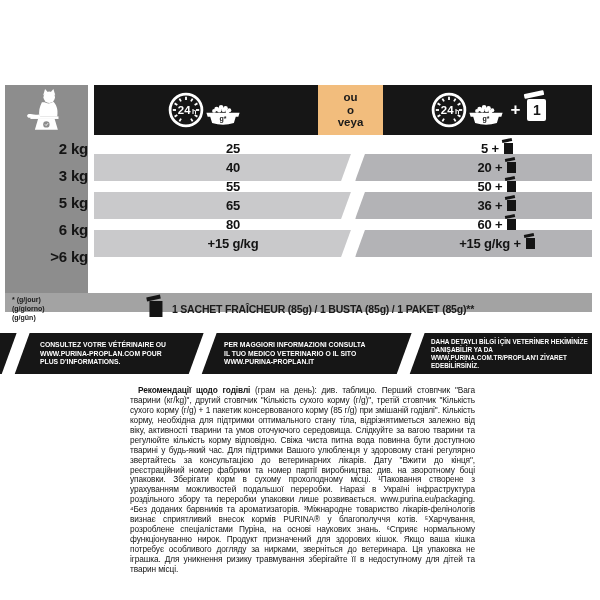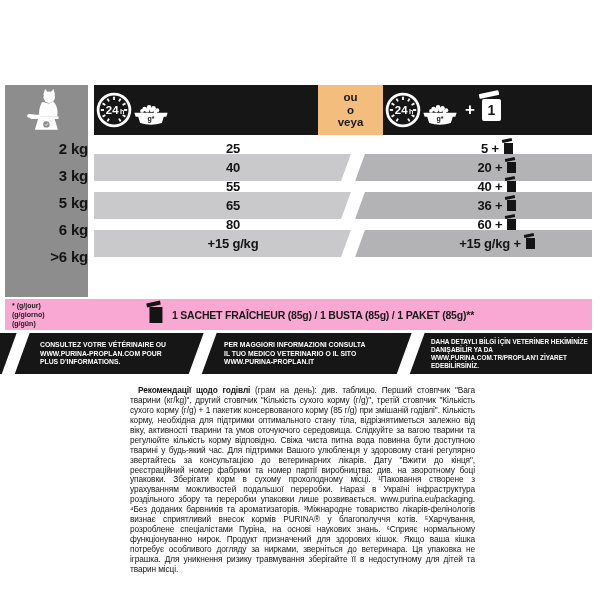--- a/index.html
+++ b/index.html
@@ -5,21 +5,21 @@
   html,body{margin:0;padding:0;}
   body{width:600px;height:600px;background:#fff;font-family:"Liberation Sans",sans-serif;}
   .sheet{position:relative;width:600px;height:600px;background:#fff;overflow:hidden;}
 
   
   .sidebar{position:absolute;left:5px;top:85px;width:83px;height:212px;background:#8d8d8d;}
   .cat-cell{height:50px;display:flex;align-items:center;justify-content:center;}
   .weight-label{height:27px;line-height:27px;text-align:right;font-weight:bold;font-size:15px;color:#141414;letter-spacing:-0.2px;}
 
   
-  .hdr{position:absolute;top:85px;height:50px;background:#161616;display:flex;align-items:center;justify-content:flex-start;}
+  .hdr{position:absolute;top:85px;height:50px;background:#161616;display:flex;align-items:center;justify-content:center;}
   .hdr-left{left:94px;width:224px;}
   .hdr-right{left:383px;width:209px;}
   .hdr-or{position:absolute;left:318px;top:85px;width:65px;height:50px;background:#f2bd7d;display:flex;flex-direction:column;align-items:center;justify-content:center;}
   .or-line{font-weight:bold;font-size:11.5px;line-height:12.5px;color:#1a1a1a;}
   .clock{width:40px;height:40px;flex:0 0 auto;}
   .bowl{width:46px;height:30px;margin:12px 0 0 -6px;flex:0 0 auto;}
   .plus-sign{color:#fff;font-weight:bold;font-size:17px;margin:0 4px 0 2px;}
 
   
   .pouch-lg{position:relative;width:19px;height:22px;background:#fff;border-radius:2px;display:flex;align-items:center;justify-content:center;margin-left:3px;}
@@ -33,21 +33,21 @@
   
   .rows{position:absolute;left:94px;top:135px;width:498px;}
   .row{position:relative;height:19px;}
   .row .bar-left{position:absolute;left:0;top:0;width:262px;height:27px;background:#c9c9cb;}
   .row .bar-right{position:absolute;left:262px;top:0;right:0;height:27px;background:#b3b3b6;}
   .row .slash{position:absolute;left:252px;top:0;width:14px;height:27px;background:#fff;transform:skewX(-20deg);}
   .cell-dry{position:absolute;left:0;top:0;width:262px;height:27px;line-height:27px;text-align:center;padding-left:16px;box-sizing:border-box;font-weight:bold;font-size:13px;color:#141414;letter-spacing:-0.2px;}
   .cell-mixed{position:absolute;left:262px;top:0;right:0;height:27px;display:flex;align-items:center;justify-content:center;padding-left:46px;box-sizing:border-box;font-weight:bold;font-size:13px;color:#141414;letter-spacing:-0.2px;}
 
   
-  .orange-strip{position:absolute;left:5px;top:299px;width:587px;height:31px;background:#f9a8d4;}
+  .orange-strip{position:absolute;left:5px;top:293px;width:587px;height:19px;background:#a3a3a3;}
   .unit-lines{position:absolute;left:7px;top:2px;}
   .unit-lines div{font-weight:bold;font-size:7px;line-height:9px;color:#1a1a1a;}
   .sachet-wrap{position:absolute;left:50%;top:0;height:31px;transform:translateX(-46%);display:flex;align-items:center;white-space:nowrap;}
   .sachet-text{font-weight:bold;font-size:10.5px;color:#1a1a1a;letter-spacing:-0.2px;}
 
   
   .info-band{position:absolute;left:0;top:333px;width:592px;height:41px;background:#161616;overflow:hidden;}
   .info-band .stripe{position:absolute;top:-4px;width:13px;height:50px;background:#fff;transform:skewX(-20deg);}
   .stripe.s1{left:9px;} .stripe.s2{left:196px;} .stripe.s3{left:404px;}
   .info-text{position:absolute;top:8px;color:#fff;font-weight:bold;font-size:6.8px;line-height:8.6px;letter-spacing:0;}
@@ -182,21 +182,21 @@
         <div class="slash"></div>
       <div class="cell-dry">40</div>
       <div class="cell-mixed">
           <span>20 +</span>
           <span class="pouch-sm"></span>
         </div>
     </div>
     <div class="row">
       <div class="cell-dry">55</div>
       <div class="cell-mixed">
-          <span>40 +</span>
+          <span>50 +</span>
           <span class="pouch-sm"></span>
         </div>
     </div>
     <div class="row">
       <div class="bar-left"></div>
         <div class="bar-right"></div>
         <div class="slash"></div>
       <div class="cell-dry">65</div>
       <div class="cell-mixed">
           <span>36 +</span>

